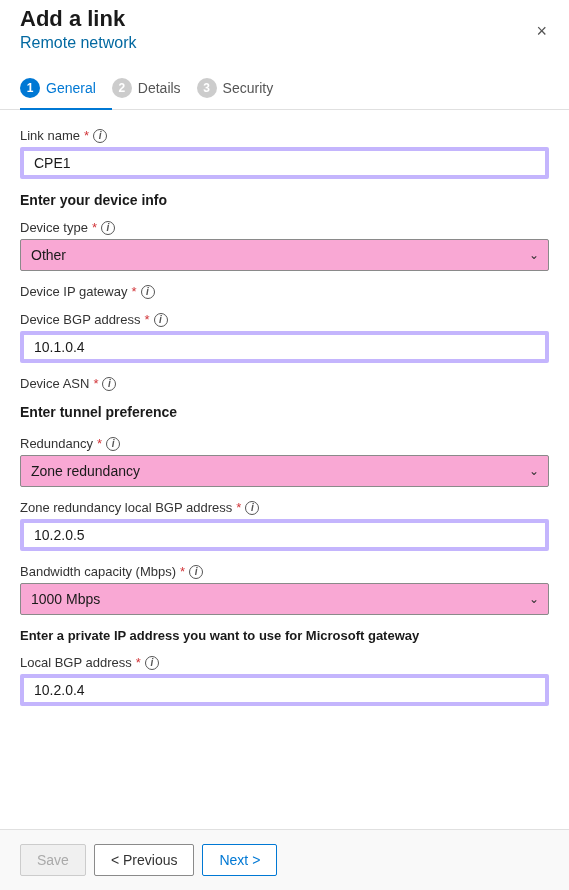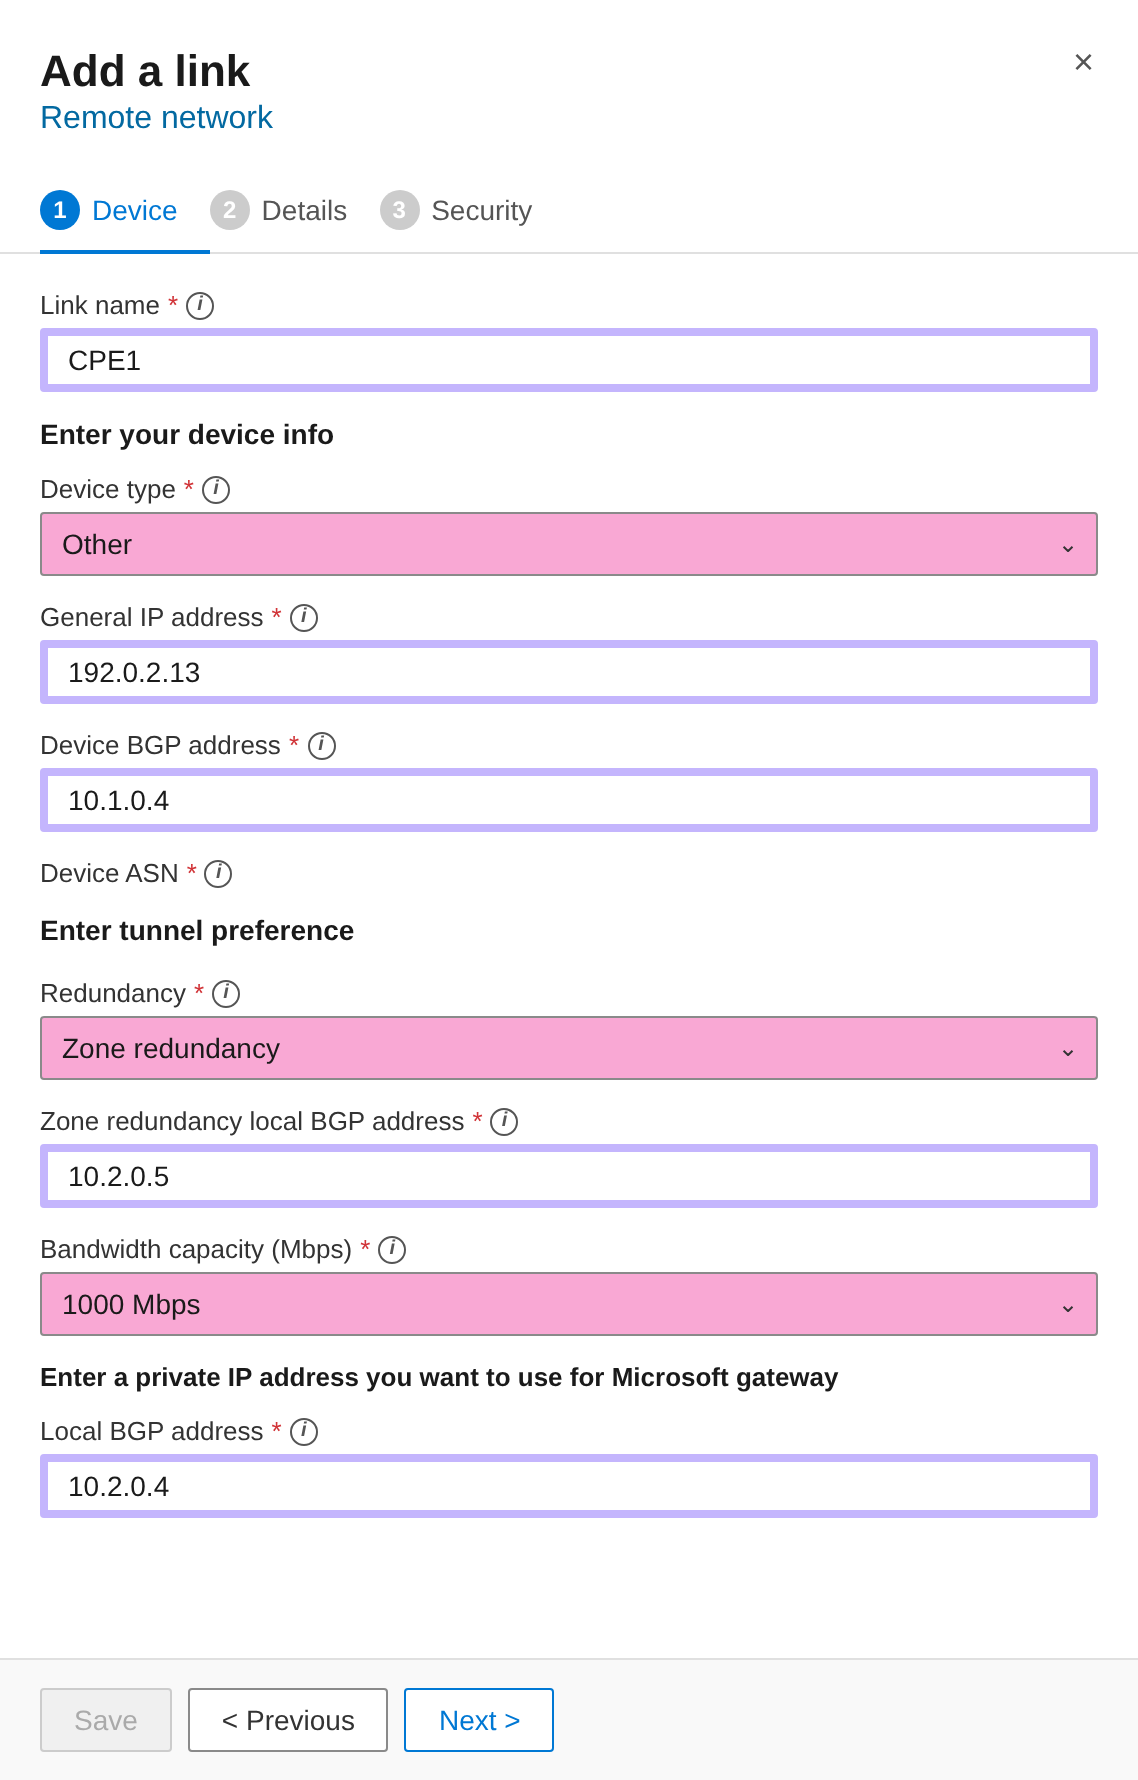--- a/index.html
+++ b/index.html
@@ -16,21 +16,21 @@
     .dialog {
       background: #fff;
       width: 569px;
       min-height: 890px;
       position: relative;
       display: flex;
       flex-direction: column;
       box-shadow: 0 2px 12px rgba(0,0,0,0.15);
     }
     .dialog-header {
-      padding: 23px 20px 0 20px;
+      padding: 6px 20px 0 20px;
       border-bottom: none;
     }
     .dialog-title {
       font-size: 22px;
       font-weight: 600;
       color: #1a1a1a;
       line-height: 1.2;
     }
     .dialog-subtitle {
       font-size: 16px;
@@ -218,21 +218,21 @@
 
   <div class="dialog-header">
     <div class="dialog-title">Add a link</div>
     <div class="dialog-subtitle">Remote network</div>
     <button class="close-btn">×</button>
   </div>
 
   <div class="tabs">
     <div class="tab active">
       <span class="tab-number">1</span>
-      <span>Device</span>
+      <span>General</span>
     </div>
     <div class="tab">
       <span class="tab-number">2</span>
       <span>Details</span>
     </div>
     <div class="tab">
       <span class="tab-number">3</span>
       <span>Security</span>
     </div>
   </div>
@@ -263,25 +263,24 @@
           <option>Juniper</option>
           <option>Palo Alto</option>
           <option>Fortinet</option>
         </select>
         <span class="select-chevron">⌄</span>
       </div>
     </div>
 
     <div class="form-group">
       <div class="form-label">
-        <span>General IP address</span>
-        <span class="required-star">*</span>
-        <span class="info-icon">i</span>
-      </div>
-      <input class="form-input" type="text" value="192.0.2.13" style="">
+        <span>Device IP gateway</span>
+        <span class="required-star">*</span>
+        <span class="info-icon">i</span>
+      </div>
     </div>
 
     <div class="form-group">
       <div class="form-label">
         <span>Device BGP address</span>
         <span class="required-star">*</span>
         <span class="info-icon">i</span>
       </div>
       <input class="form-input" type="text" value="10.1.0.4" style="">
     </div>

